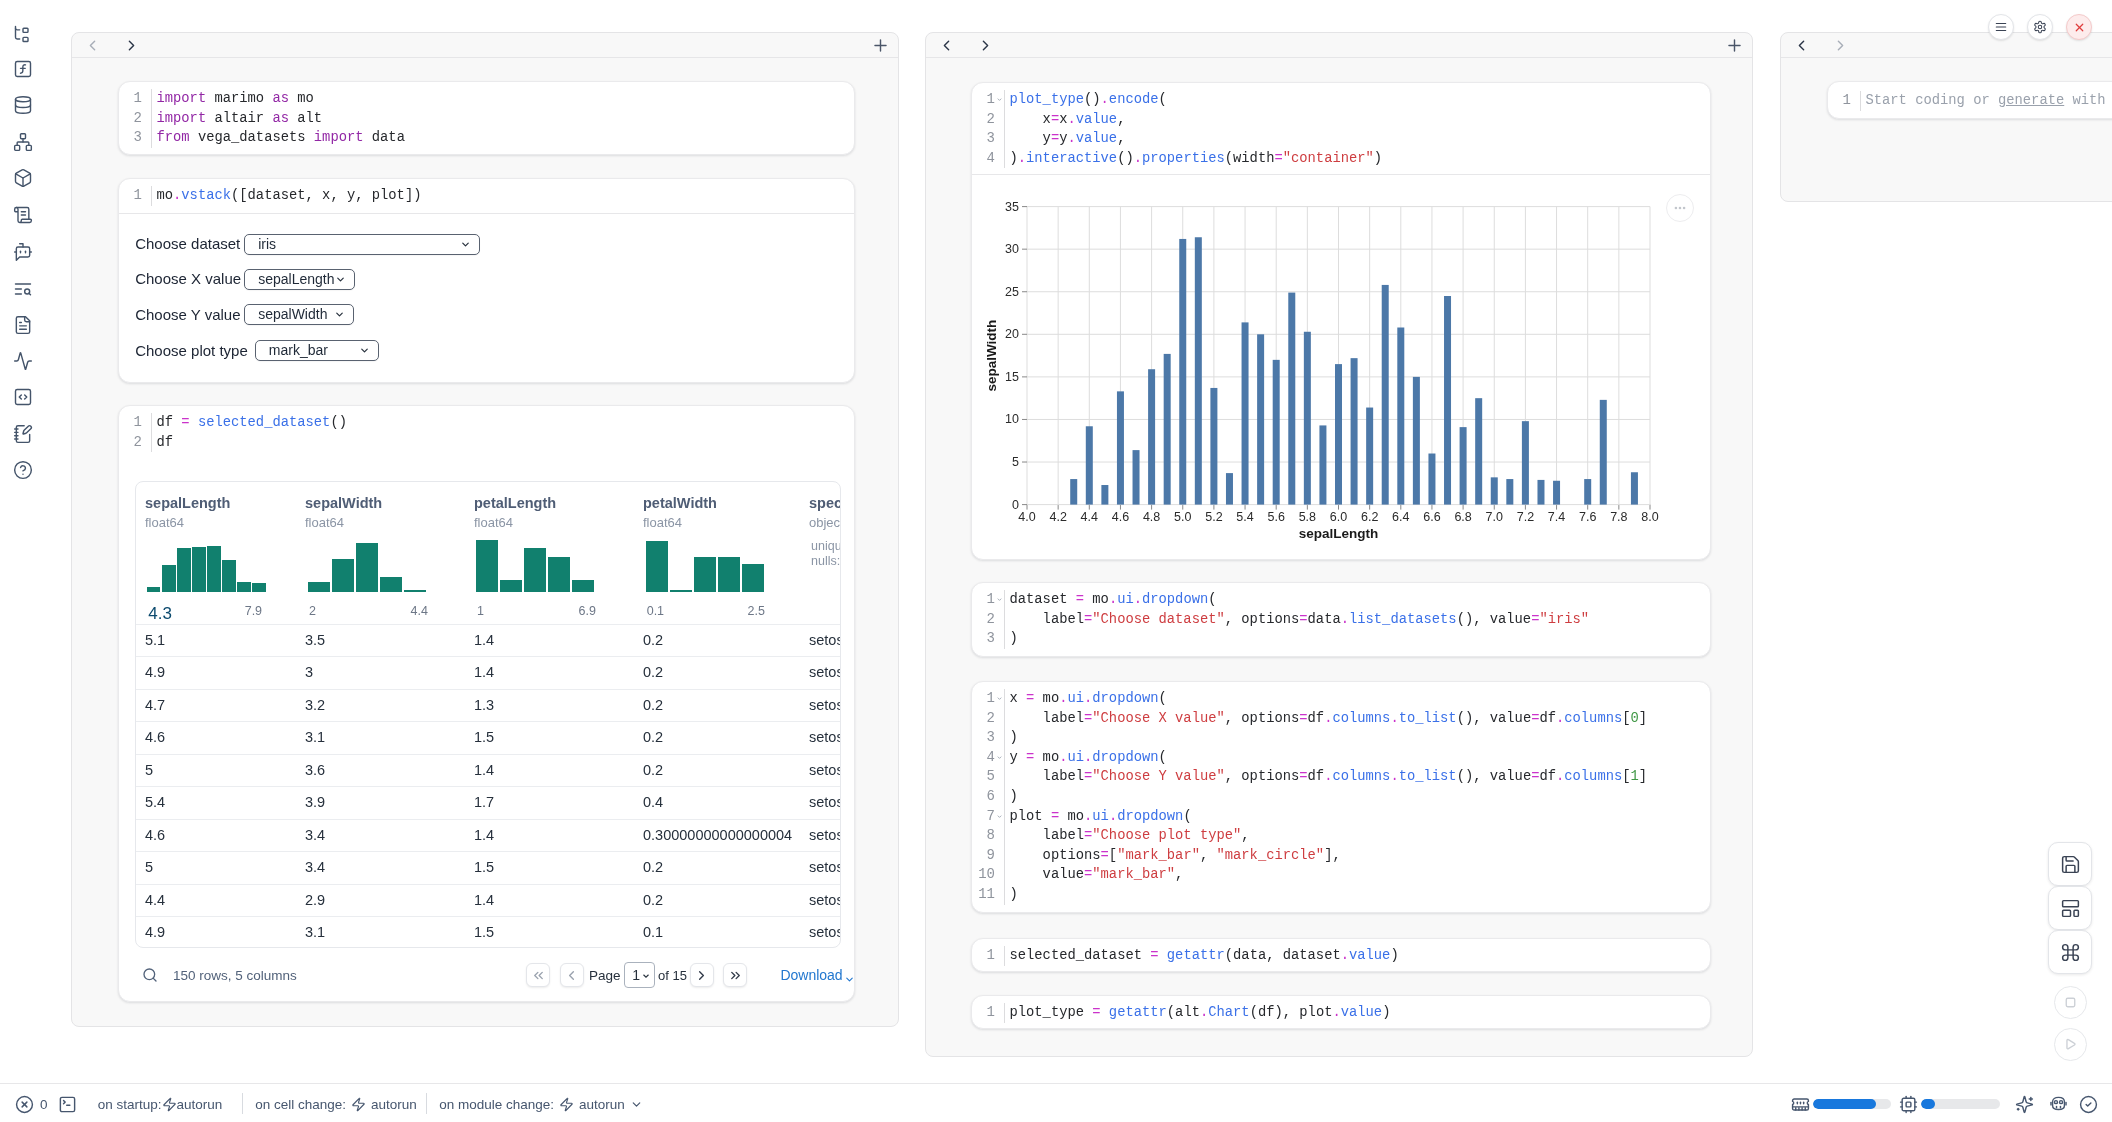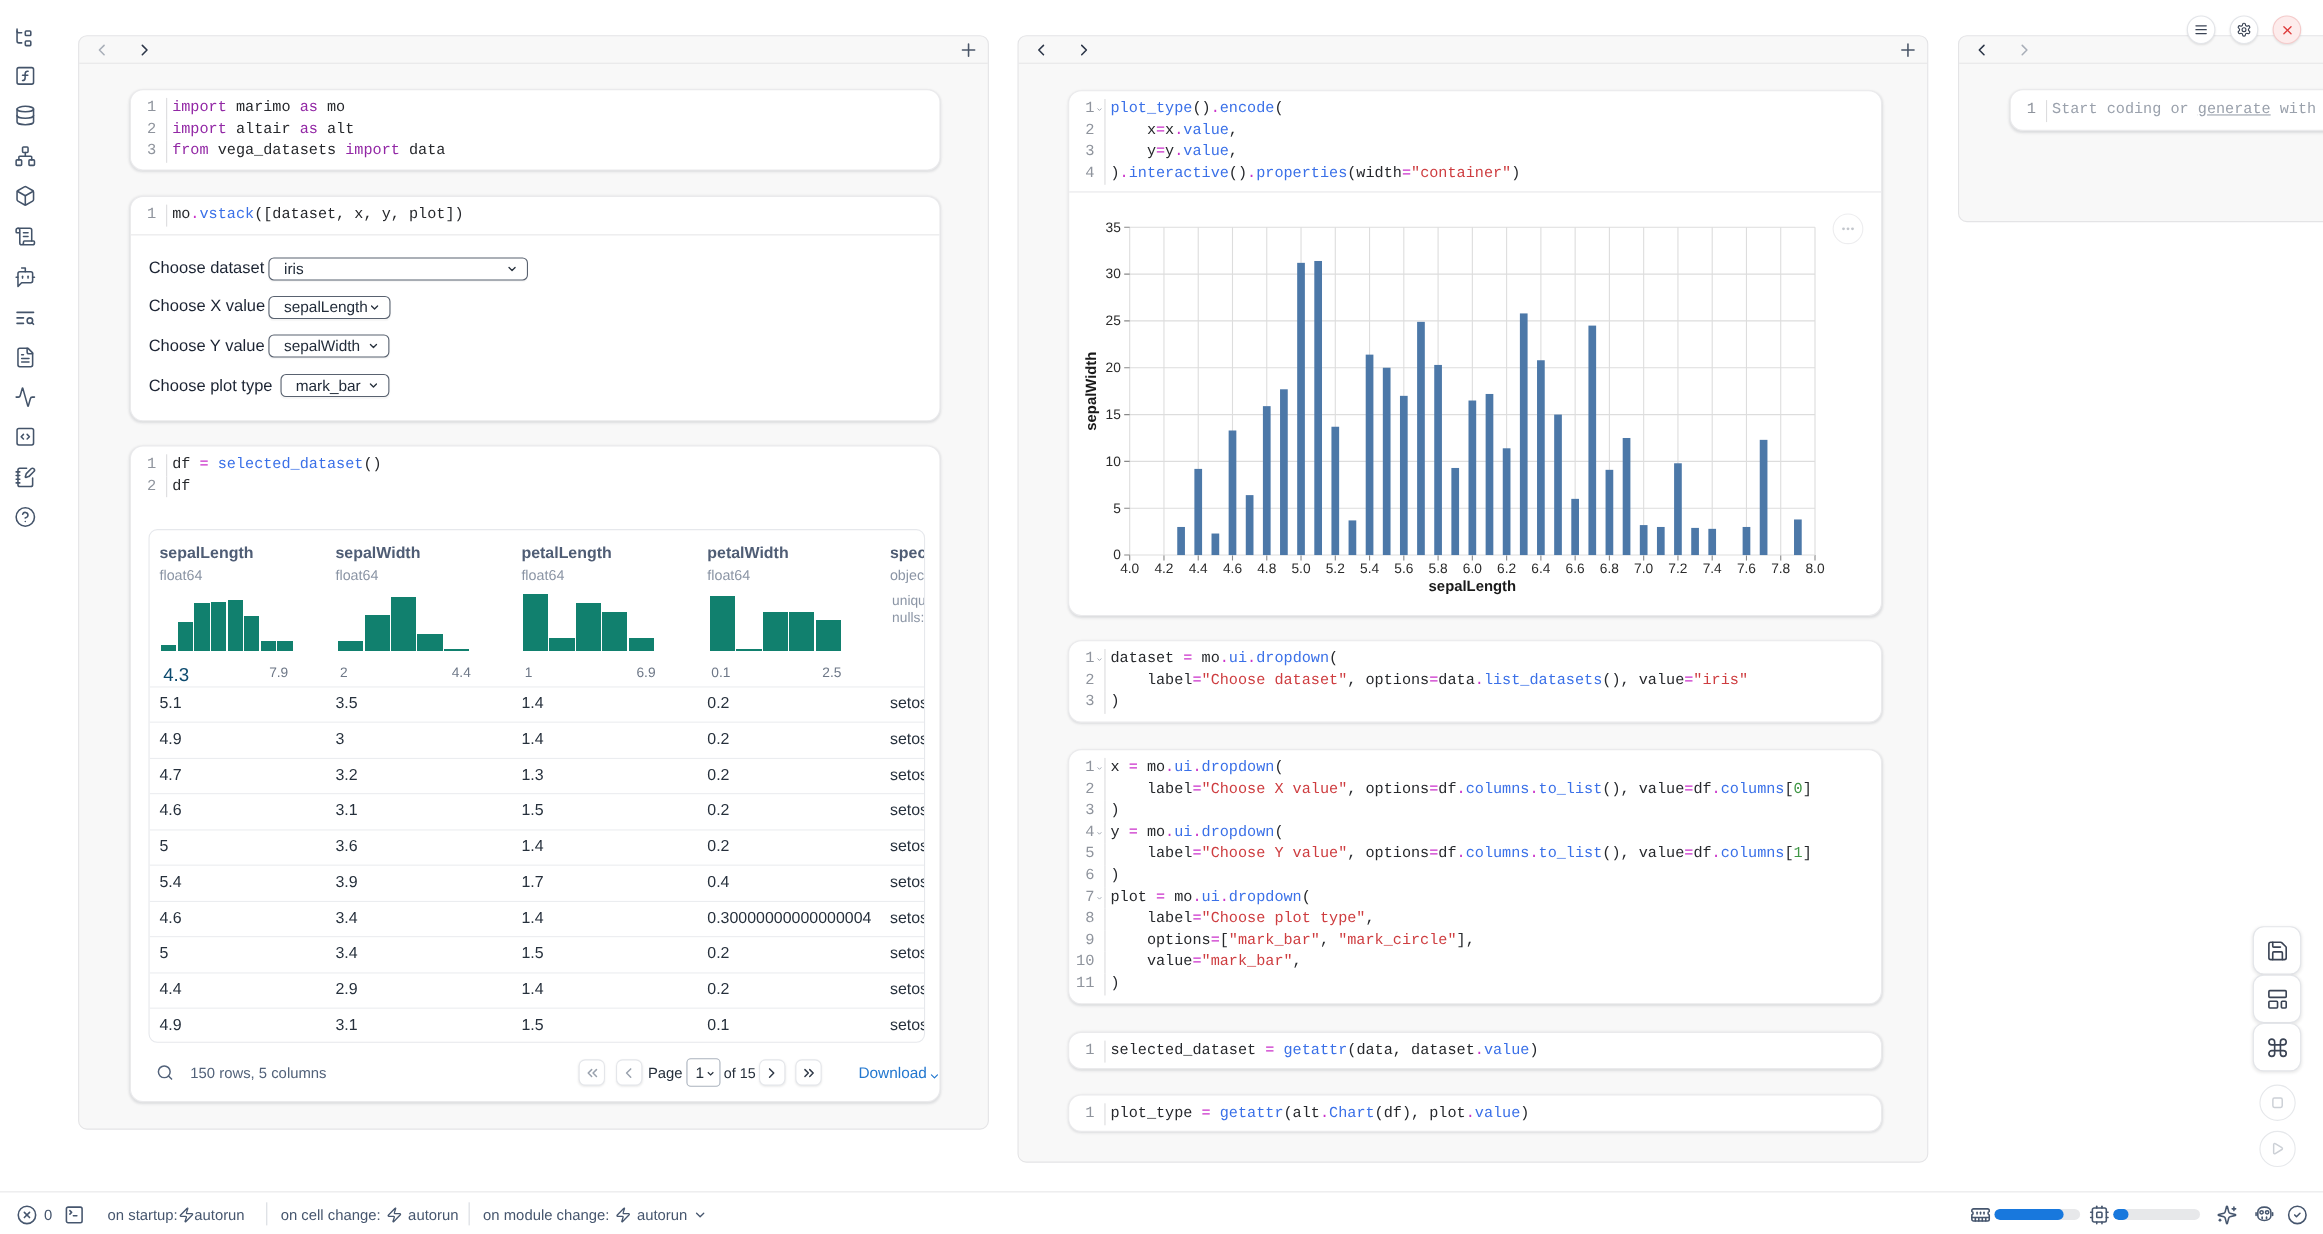--- a/index.html
+++ b/index.html
@@ -152,21 +152,21 @@
         </svg>
       </div>
 <div class="lbl" style="left:16.2px;top:127.19999999999999px">Choose Y value</div>
 <div class="sel" style="left:125.2px;top:124.8px;width:109.5px;height:21.4px">
         <span>sepalWidth</span>
         <svg width="11" height="11" viewBox="0 0 24 24" fill="none" stroke="#26303c" stroke-width="2.6" stroke-linecap="round" stroke-linejoin="round">
           <path d="m6 9 6 6 6-6"></path>
         </svg>
       </div>
 <div class="lbl" style="left:16.2px;top:163.4px">Choose plot type</div>
-<div class="sel" style="left:135.8px;top:160.5px;width:99px;height:21.4px">
+<div class="sel" style="left:135.8px;top:160.5px;width:124px;height:21.4px">
         <span>mark_bar</span>
         <svg width="11" height="11" viewBox="0 0 24 24" fill="none" stroke="#26303c" stroke-width="2.6" stroke-linecap="round" stroke-linejoin="round">
           <path d="m6 9 6 6 6-6"></path>
         </svg>
       </div>
 </div>
 <div class="cell" style="left:46px;top:372px;width:737px;height:597px">
 <div class="code">
         <div class="cl"><span class="ln">1</span><span class="fv"></span><span class="ct">df <span class="o">=</span> <span class="f">selected_dataset</span>()</span></div>
         <div class="cl"><span class="ln">2</span><span class="fv"></span><span class="ct">df</span></div>

